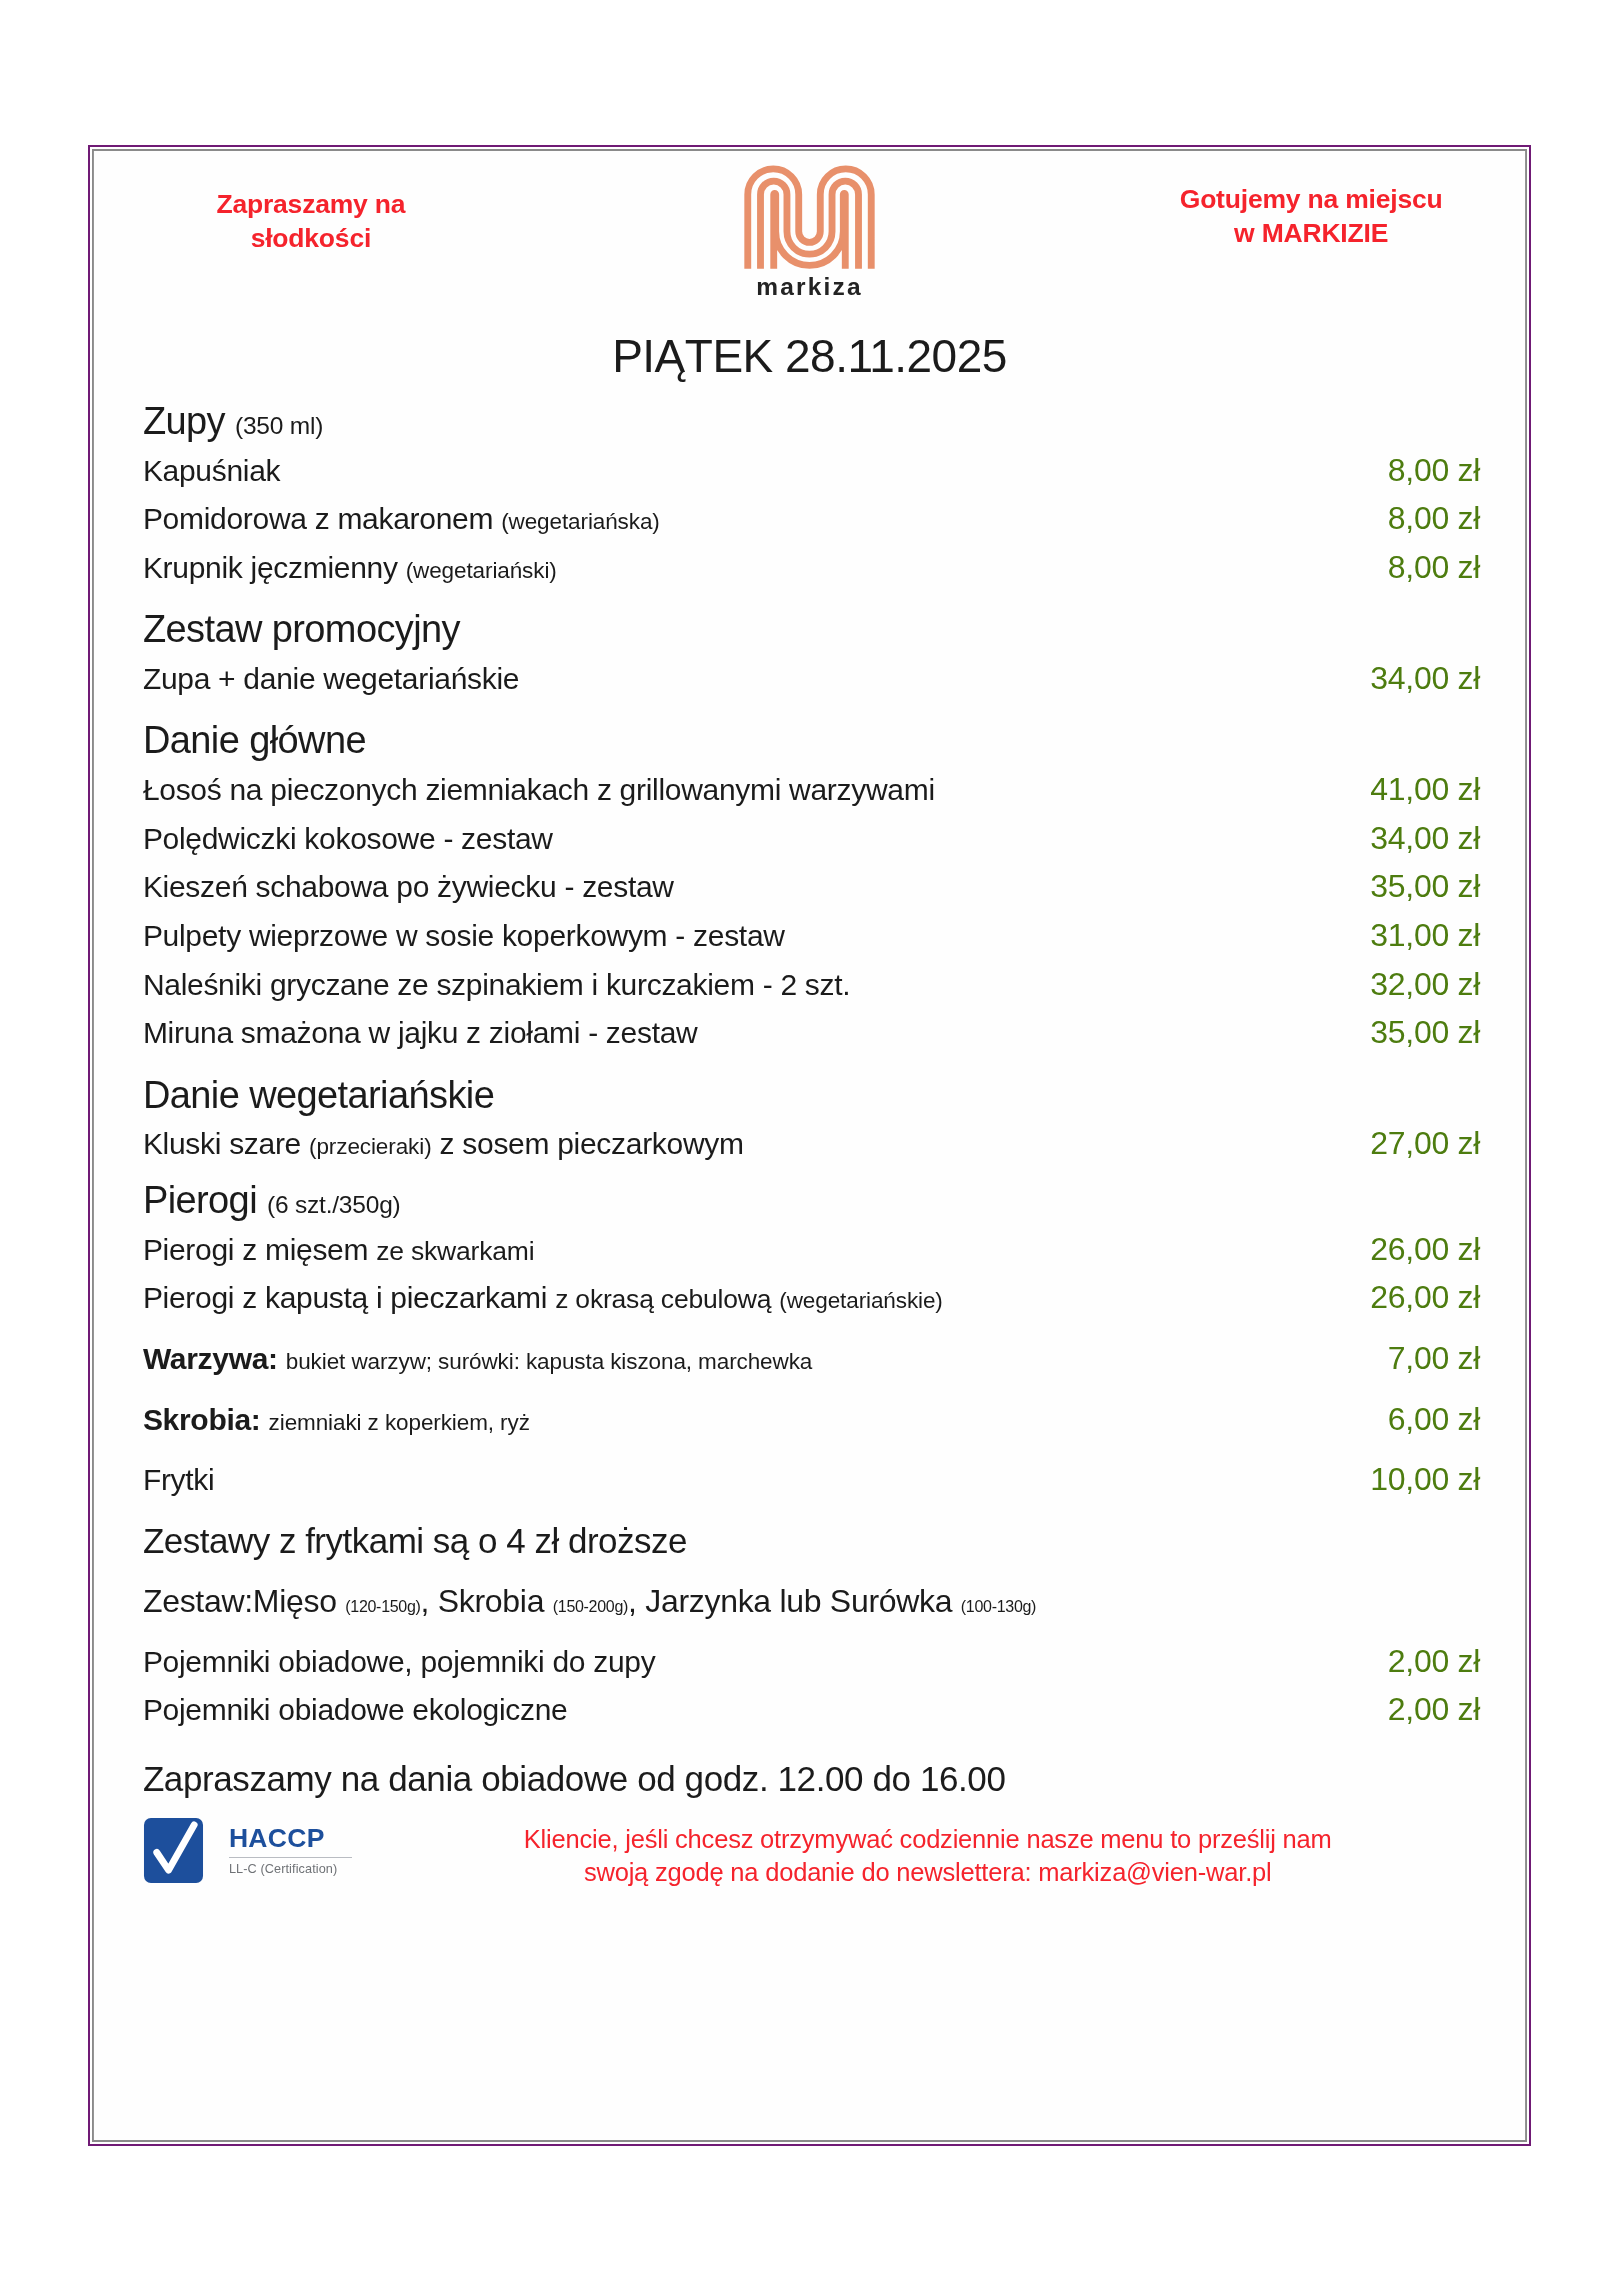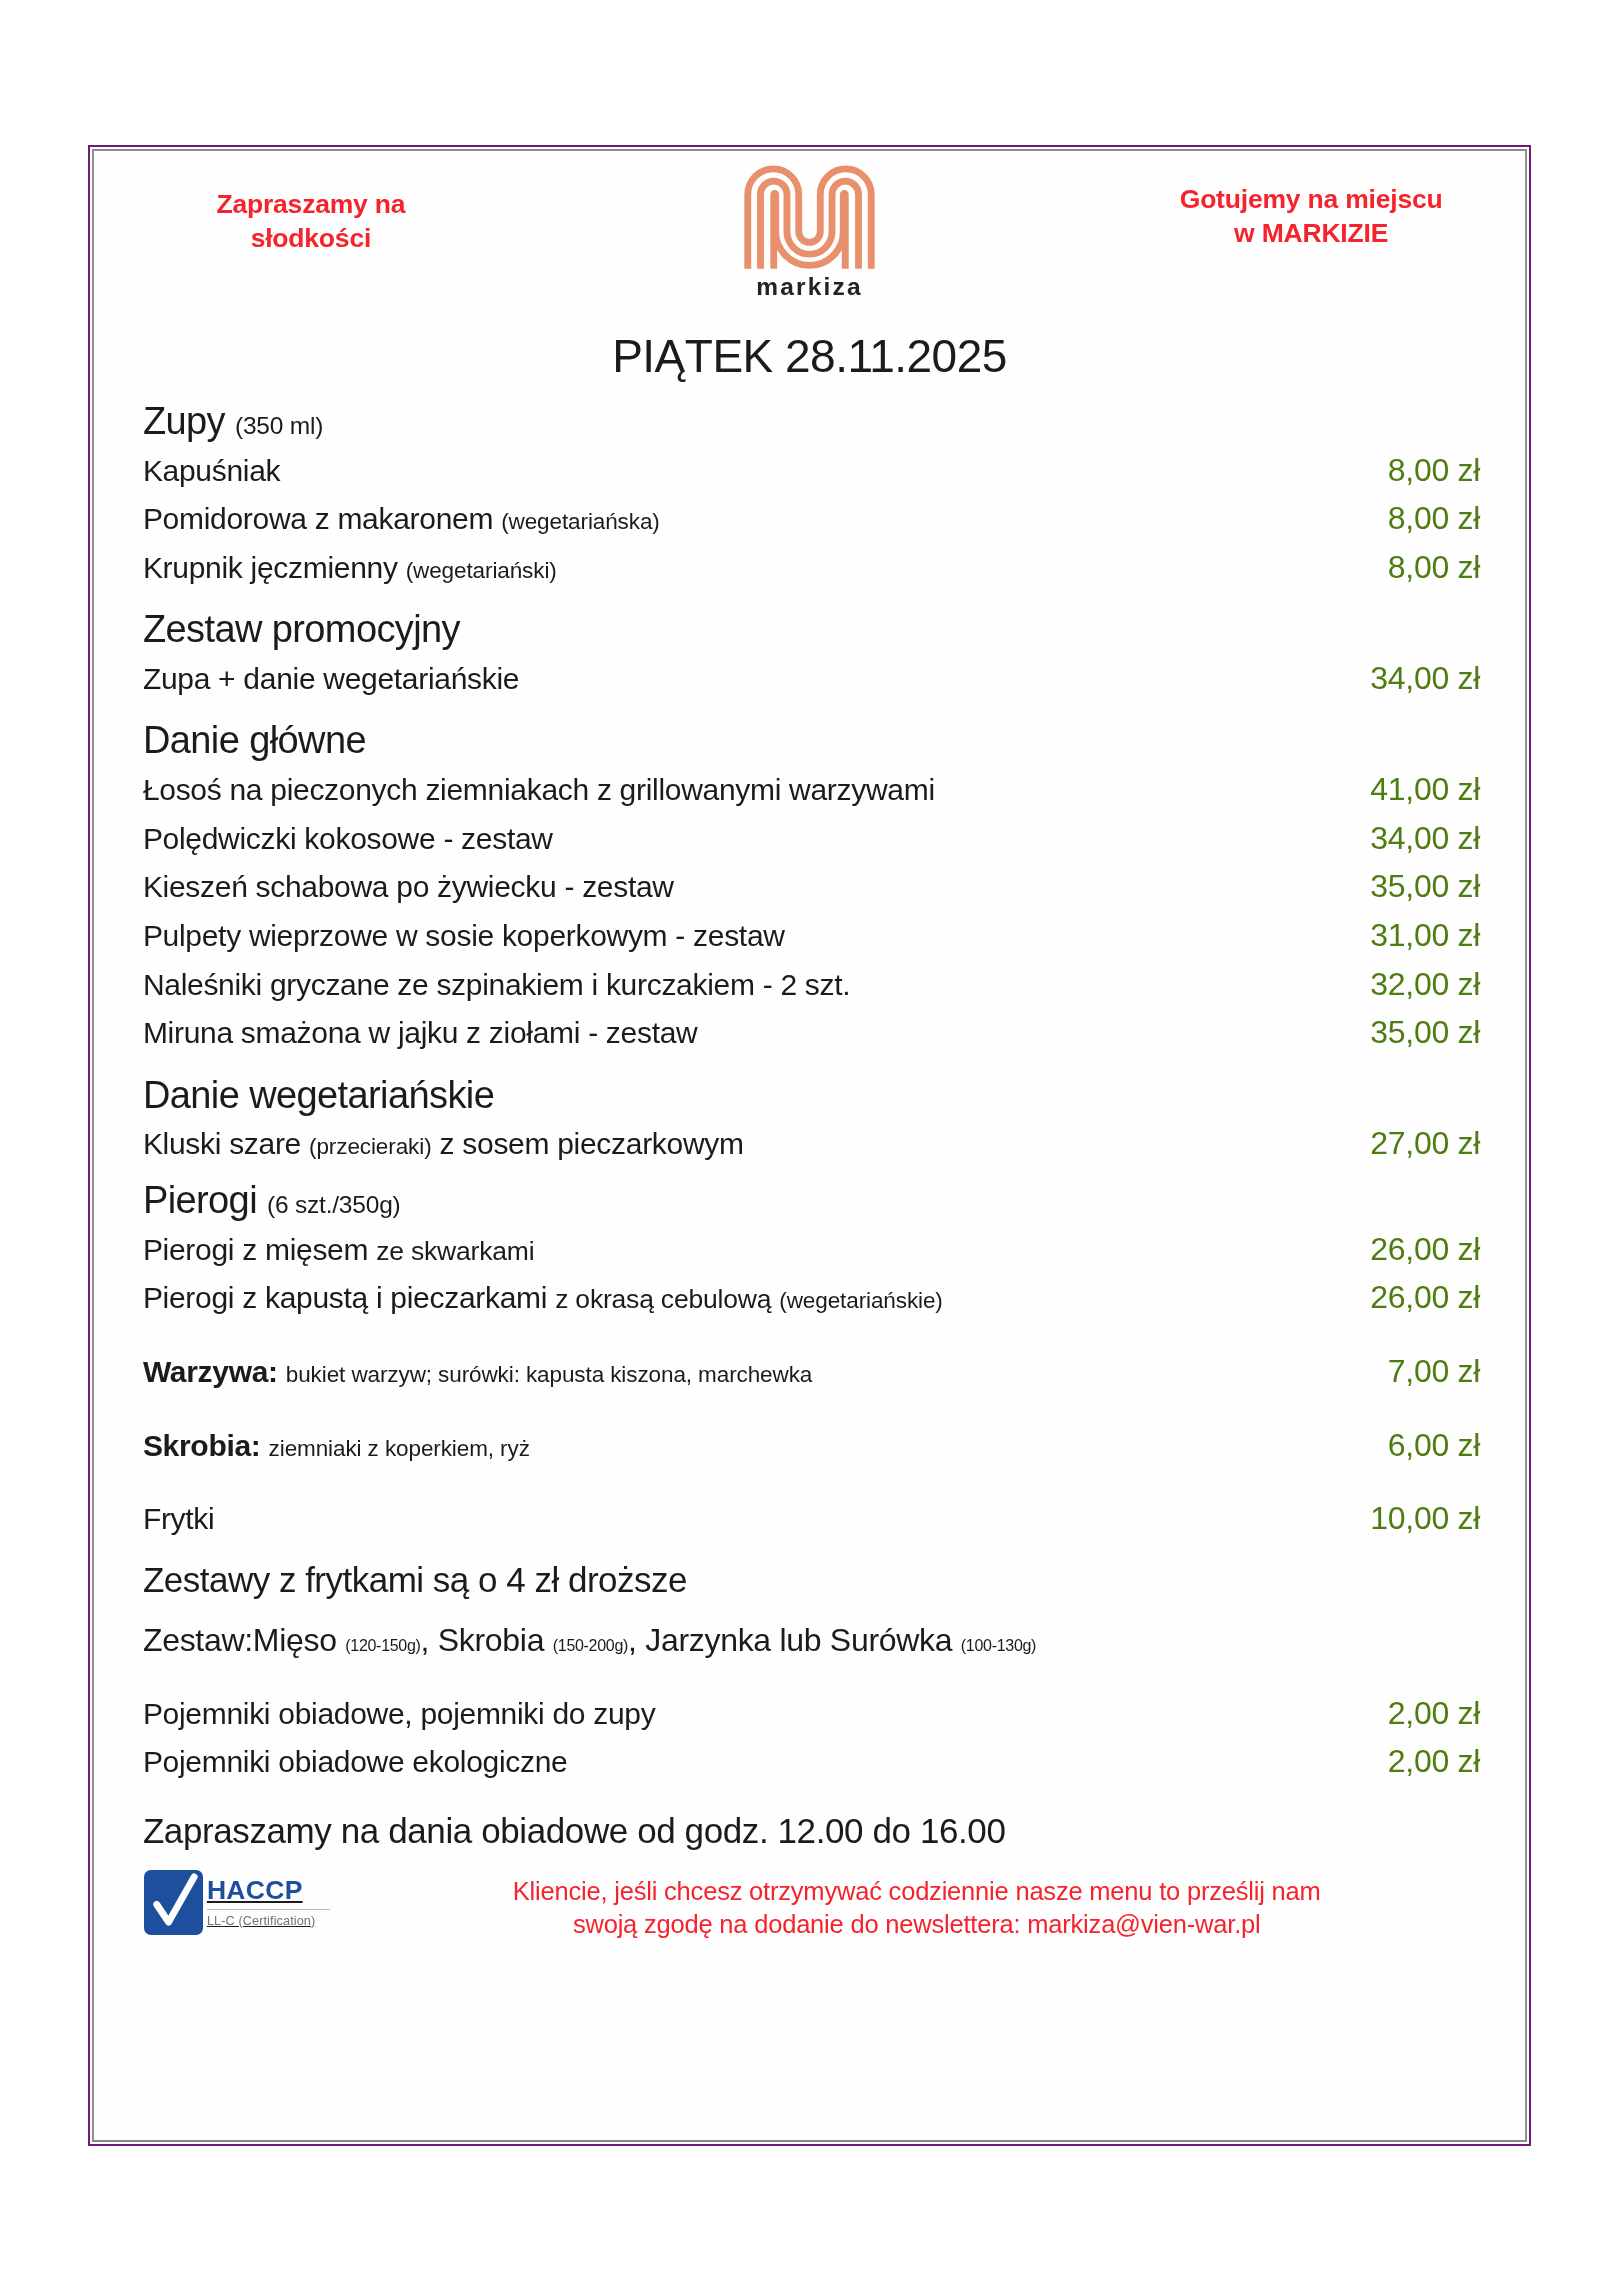--- a/index.html
+++ b/index.html
@@ -126,21 +126,21 @@
   }
   .sub {
     font-size: 22.5px;
     letter-spacing: -0.1px;
   }
   .mid {
     font-size: 26.5px;
     letter-spacing: -0.2px;
   }
   .lbl-bold { font-weight: 700; }
-  .row.gap { margin-top: 25px; }
+  .row.gap { margin-top: 12px; }
 
   .note-line {
     font-size: 32px;
     letter-spacing: -0.3px;
     line-height: 1.45;
     margin-top: 11.8px;
   }
   .note-line .sm { font-size: 16px; }
   .note-line.big {
     font-size: 35px;
@@ -157,23 +157,22 @@
   .footer {
     display: flex;
     align-items: flex-start;
     gap: 23.5px;
     margin-top: 13.7px;
   }
   .haccp {
     flex: none;
     display: flex;
     align-items: center;
-    gap: 3px;
+    gap: 25px;
     padding-top: 3.9px;
-    text-decoration: underline;
   }
   .haccp-mark { display: block; }
   .haccp-txt { line-height: 1; }
   .haccp-title {
     display: block;
     font-size: 26.5px;
     font-weight: 700;
     color: #1d4f9c;
     letter-spacing: 0.3px;
   }

